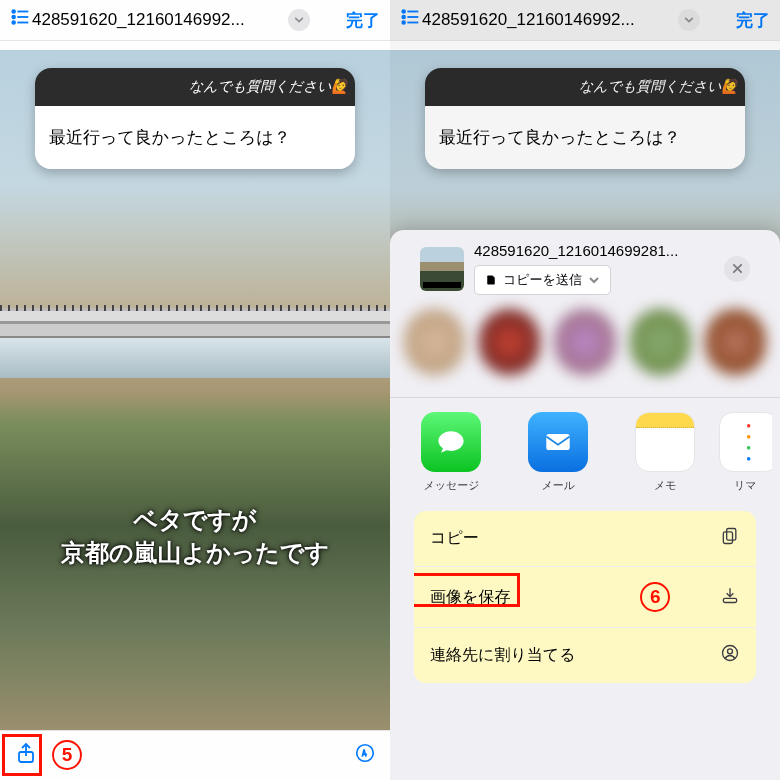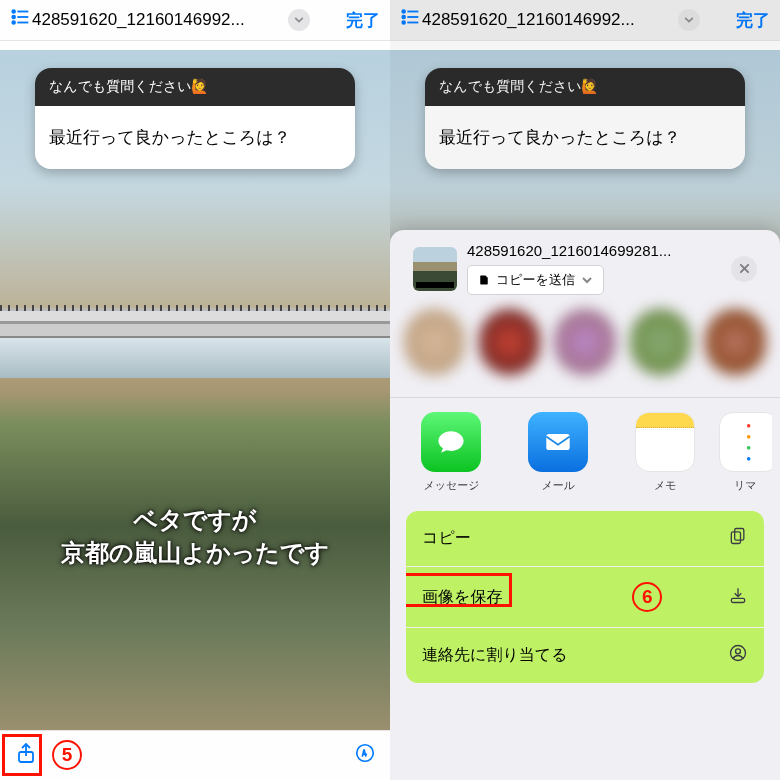--- a/index.html
+++ b/index.html
@@ -33,38 +33,38 @@
   .bridge { position:absolute; top:38%; left:0; right:0; height:30px;
     background: linear-gradient(#ddd 0 40%, #999 40% 50%, #ccc 50% 100%);
     border-top:3px solid #bbb; border-bottom:2px solid #888; }
   .bridge::before { content:""; position:absolute; left:0; right:0; top:-6px; height:6px;
     background: repeating-linear-gradient(90deg,#444 0 2px,transparent 2px 8px); }
   .river { position:absolute; top:calc(38% + 30px); left:0; right:0; height:40px;
     background:linear-gradient(#d8e4ea,#a9bcc4); }
 
   
   .qa { position:absolute; top:18px; left:35px; right:35px; border-radius:16px; overflow:hidden; box-shadow:0 4px 12px rgba(0,0,0,.25); }
-  .qa .head { background:#2c2c2c; color:#fff; text-align:left; font-size:14px; padding:10px 14px; }
+  .qa .head { background:#2c2c2c; color:#fff; text-align:right; font-size:14px; padding:10px 6px;font-style:italic; }
   .qa .body-q { background:#fff; color:#000; font-size:17px; padding:20px 14px; }
 
   
   .caption { position:absolute; bottom:160px; left:0; right:0; text-align:center; color:#fff; font-weight:700; font-size:24px; text-shadow:0 0 6px #000,0 0 3px #000; line-height:1.4; }
 
   
   .toolbar { position:absolute; bottom:0; left:0; right:0; height:50px; background:#fefefe; display:flex; align-items:center; justify-content:space-between; padding:0 14px; border-top:1px solid #e5e5e5; }
   .toolbar .share { color:#007aff; font-size:20px; }
   .toolbar .markup { color:#007aff; font-size:20px; }
   .redbox-sm { position:absolute; bottom:4px; left:2px; width:40px; height:42px; border:3px solid #f10; pointer-events:none; }
   .circ5, .circ6 { display:inline-flex; width:30px; height:30px; border:2.5px solid #f10; border-radius:50%; color:#f10; font-weight:800; font-size:19px; align-items:center; justify-content:center; }
   .circ5 { position:absolute; bottom:10px; left:52px; }
   .circ6 { }
 
   
   .sheet { position:absolute; left:0; right:0; bottom:0; top:230px; background:#f0eff4; border-top-left-radius:14px; border-top-right-radius:14px; box-shadow:0 -2px 20px rgba(0,0,0,.2); display:flex; flex-direction:column; }
-  .sheet-head { display:flex; align-items:center; gap:10px; padding:12px 23px 6px; }
+  .sheet-head { display:flex; align-items:center; gap:10px; padding:12px 30px 6px; }
   .thumb { width:44px; height:44px; border-radius:6px;
     background: linear-gradient(#bcd1de 0 35%, #9b9070 35% 55%, #3b4a34 55% 100%); position:relative; }
   .thumb::after{content:""; position:absolute; bottom:3px; left:3px; right:3px; height:6px; background:#000; }
   .sheet-title { flex:1; font-size:15px; color:#000; white-space:nowrap; overflow:hidden; text-overflow:ellipsis; }
   .close { width:26px; height:26px; border-radius:13px; background:#e3e3e8; color:#7d7d82; display:flex; align-items:center; justify-content:center; font-size:14px; }
   .copy-send { margin:6px 14px 10px 68px;}
   .copy-send button { background:#fff; border:1px solid #d2d2d7; border-radius:5px; padding:5px 10px; font-size:13px; display:flex; align-items:center; gap:6px; }
   .copy-send svg{width:12px;height:12px;}
 
   .contacts { display:flex; gap:14px; padding:8px 14px 16px; height:96px; }
@@ -81,21 +81,21 @@
   .app .ico { width:60px; height:60px; border-radius:14px; margin:0 auto 6px; display:flex; align-items:center; justify-content:center; }
   .app .lbl { font-size:11px; color:#3c3c43; }
   .ico.airdrop{background:#fff;border:1px solid #e5e5e7;}
   .ico.msg{background:linear-gradient(#5df777,#0bc321);}
   .ico.mail{background:linear-gradient(#3fb2ff,#0a6fe0);}
   .ico.memo{background:#fff;border:1px solid #e5e5e7;position:relative;}
   .ico.memo::before{content:"";position:absolute;top:0;left:0;right:0;height:14px;background:#ffd94d;border-top-left-radius:13px;border-top-right-radius:13px;border-bottom:1px dotted #d4b23c;}
   .ico.reminder{background:#fff;border:1px solid #e5e5e7; font-size:26px; line-height:1;}
   .ico svg{width:36px;height:36px;}
 
-  .actions { background:#bef264; margin:12px 16px 0; border-radius:12px; overflow:hidden; }
+  .actions { background:#fef9c3; margin:12px 24px 0; border-radius:12px; overflow:hidden; }
   .action { display:flex; align-items:center; justify-content:space-between; padding:15px 16px; font-size:16px; border-bottom:1px solid #eee; }
   .action:last-child{border-bottom:none;}
   .action .ic{font-size:18px;color:#3c3c43;}
   .redbox-save { position:absolute; border:3px solid #f10; width:110px; height:34px; }
   .save-row { position:relative; }
   .save-row .redbox-save{ left:-4px; top:6px; }
   .save-row .circ6{ margin-left:130px; }
 </style>
 </head>
 <body>

